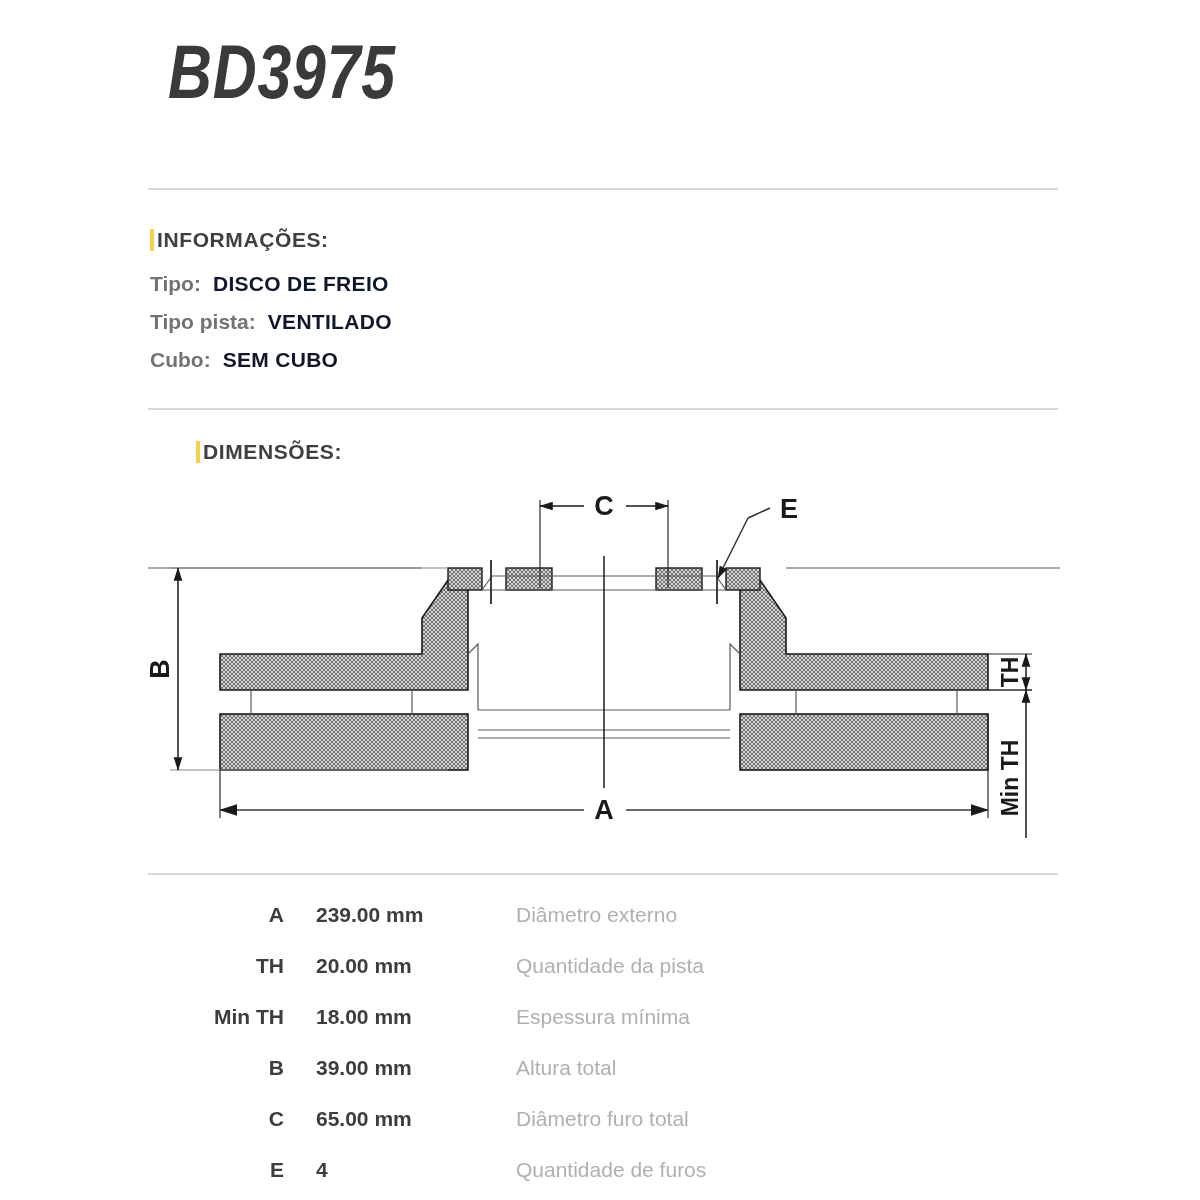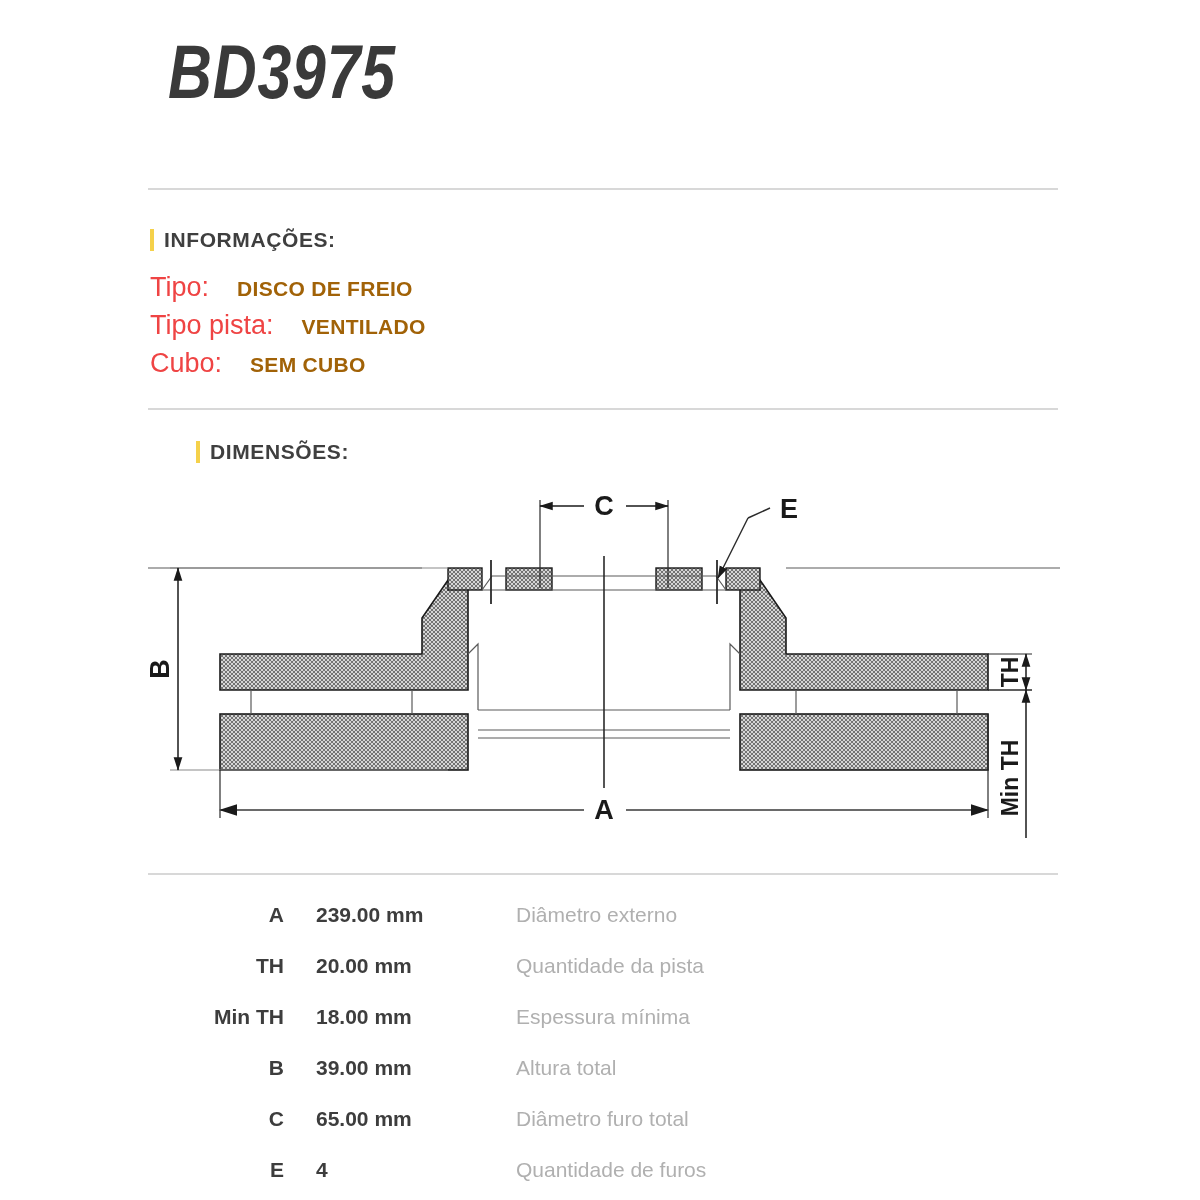--- a/index.html
+++ b/index.html
@@ -23,33 +23,33 @@
   
   .divider {
     position: absolute; left: 148px; width: 910px; height: 2px;
     background: #d8d8d8;
   }
   #div-top    { top: 188px; }
   #div-mid    { top: 408px; }
   #div-bottom { top: 873px; }
 
   
-  .section-head { position: absolute; display: flex; align-items: center; gap: 10px; }
+  .section-head { position: absolute; display: flex; align-items: center; gap: 3px; }
   .accent-bar { width: 4px; height: 22px; background: #f5d14a; display: block; }
   .section-title {
     font-size: 21px; font-weight: 700; color: #3f3f3f; letter-spacing: 0.6px;
   }
   #head-info { left: 150px; top: 228px; }
   #head-dims { left: 150px; top: 440px; padding-left: 46px; }
 
   
   .info-list { position: absolute; left: 150px; top: 272px; }
   .info-row { display: flex; align-items: baseline; height: 38px; }
-  .info-label { font-size: 27px; color: #ef4444; font-weight: 400; }
-  .info-value { font-size: 21px; color: #a16207; font-weight: 700; margin-left: 28px; letter-spacing: 0.3px; }
+  .info-label { font-size: 21px; color: #737373; font-weight: 700; }
+  .info-value { font-size: 21px; color: #0f172a; font-weight: 700; margin-left: 12px; letter-spacing: 0.3px; }
 
   
   .dim-table { position: absolute; left: 176px; top: 903px; width: 700px; }
   .dim-row { display: flex; align-items: baseline; height: 51px; }
   .dim-key {
     width: 108px; text-align: right; font-size: 21px; font-weight: 700; color: #3d3d3d;
   }
   .dim-val {
     width: 232px; padding-left: 32px; font-size: 21px; font-weight: 700; color: #3d3d3d;
   }

